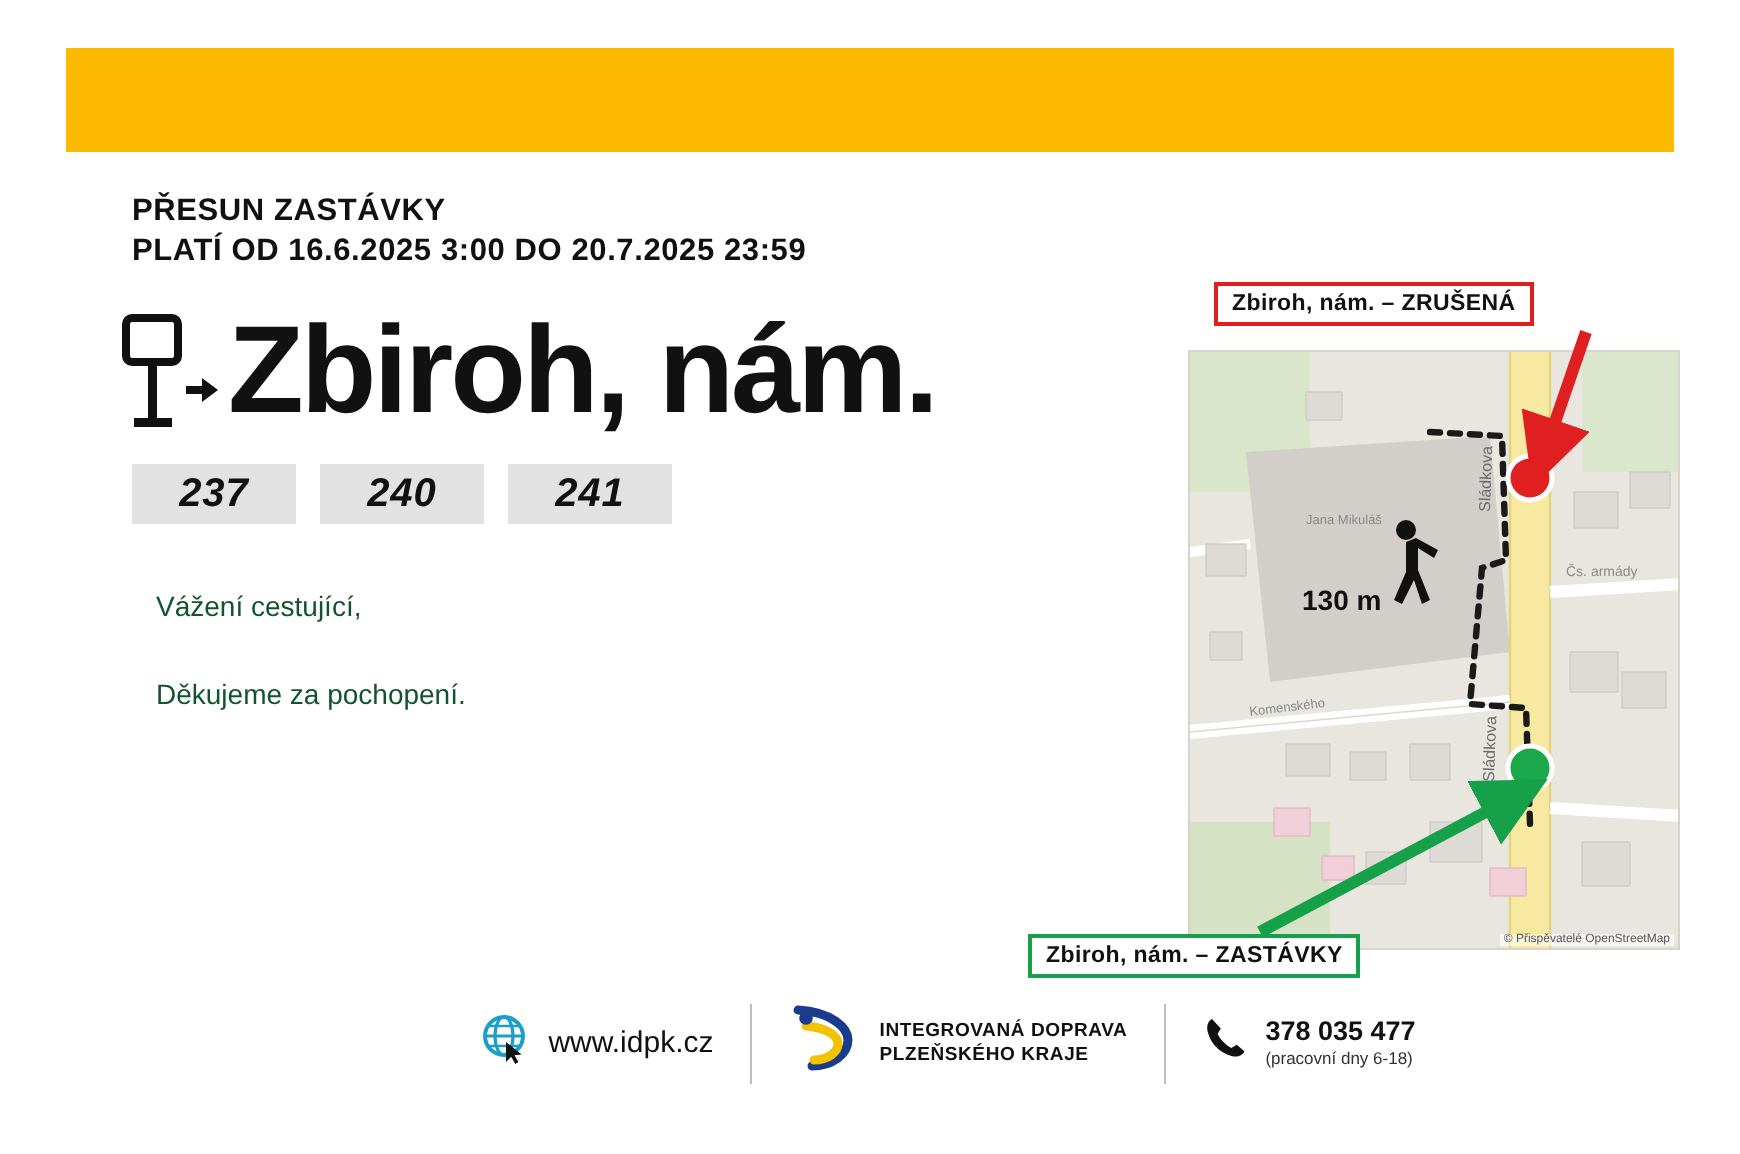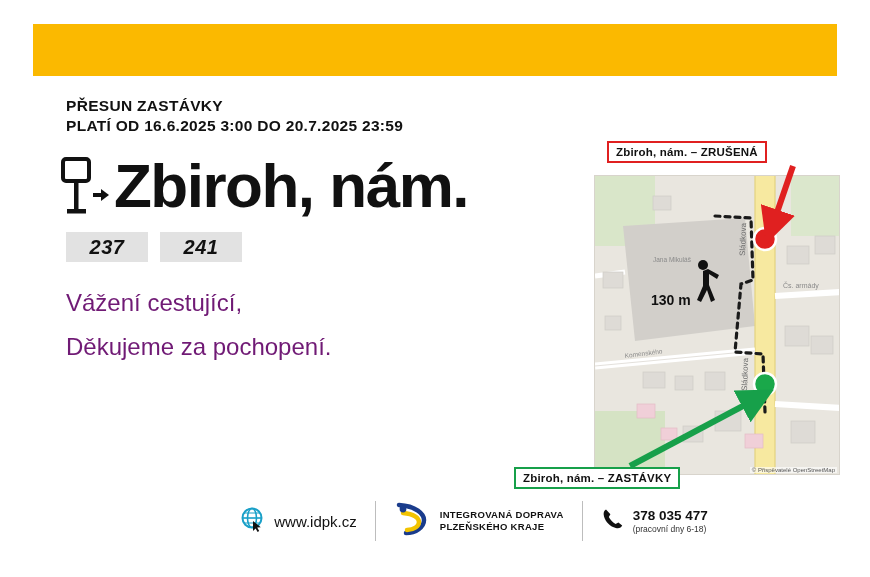--- a/index.html
+++ b/index.html
@@ -86,26 +86,26 @@
     height: 30px;
     display: flex;
     align-items: center;
     justify-content: center;
     letter-spacing: 0.5px;
     font-style: italic;
   }
   
   .body-text {
     position: absolute;
-    left: 66px;
+    left: 78px;
     top: 288px;
     width: 520px;
-    font-size: 24px;
+    font-size: 14px;
     line-height: 30px;
-    color: #701a75;
+    color: #14532d;
   }
   .body-text p {
     margin: 0 0 14px 0;
   }
   .body-text p.justify {
     text-align: justify;
   }
   .body-text b { font-weight: bold; }
   
   .map {
@@ -234,20 +234,21 @@
         <rect x="7" y="54" width="19" height="4.5" fill="#111"></rect>
         <path d="M33 40 L46 40" stroke="#111" stroke-width="4"></path>
         <path d="M41 34 L49 40 L41 46 Z" fill="#111"></path>
       </svg>
     </span>
     <span class="stop-title">Zbiroh, nám.</span>
   </div>
 
   <div class="lines">
     <div class="line-badge">237</div>
+    <div class="line-badge">240</div>
     <div class="line-badge">241</div>
   </div>
 
   <div class="body-text">
     <p>Vážení cestující,</p>
     <p>Děkujeme za pochopení.</p>
   </div>
 
   <div class="map">
     <svg width="246" height="300" viewBox="0 0 246 300" xmlns="http://www.w3.org/2000/svg">

